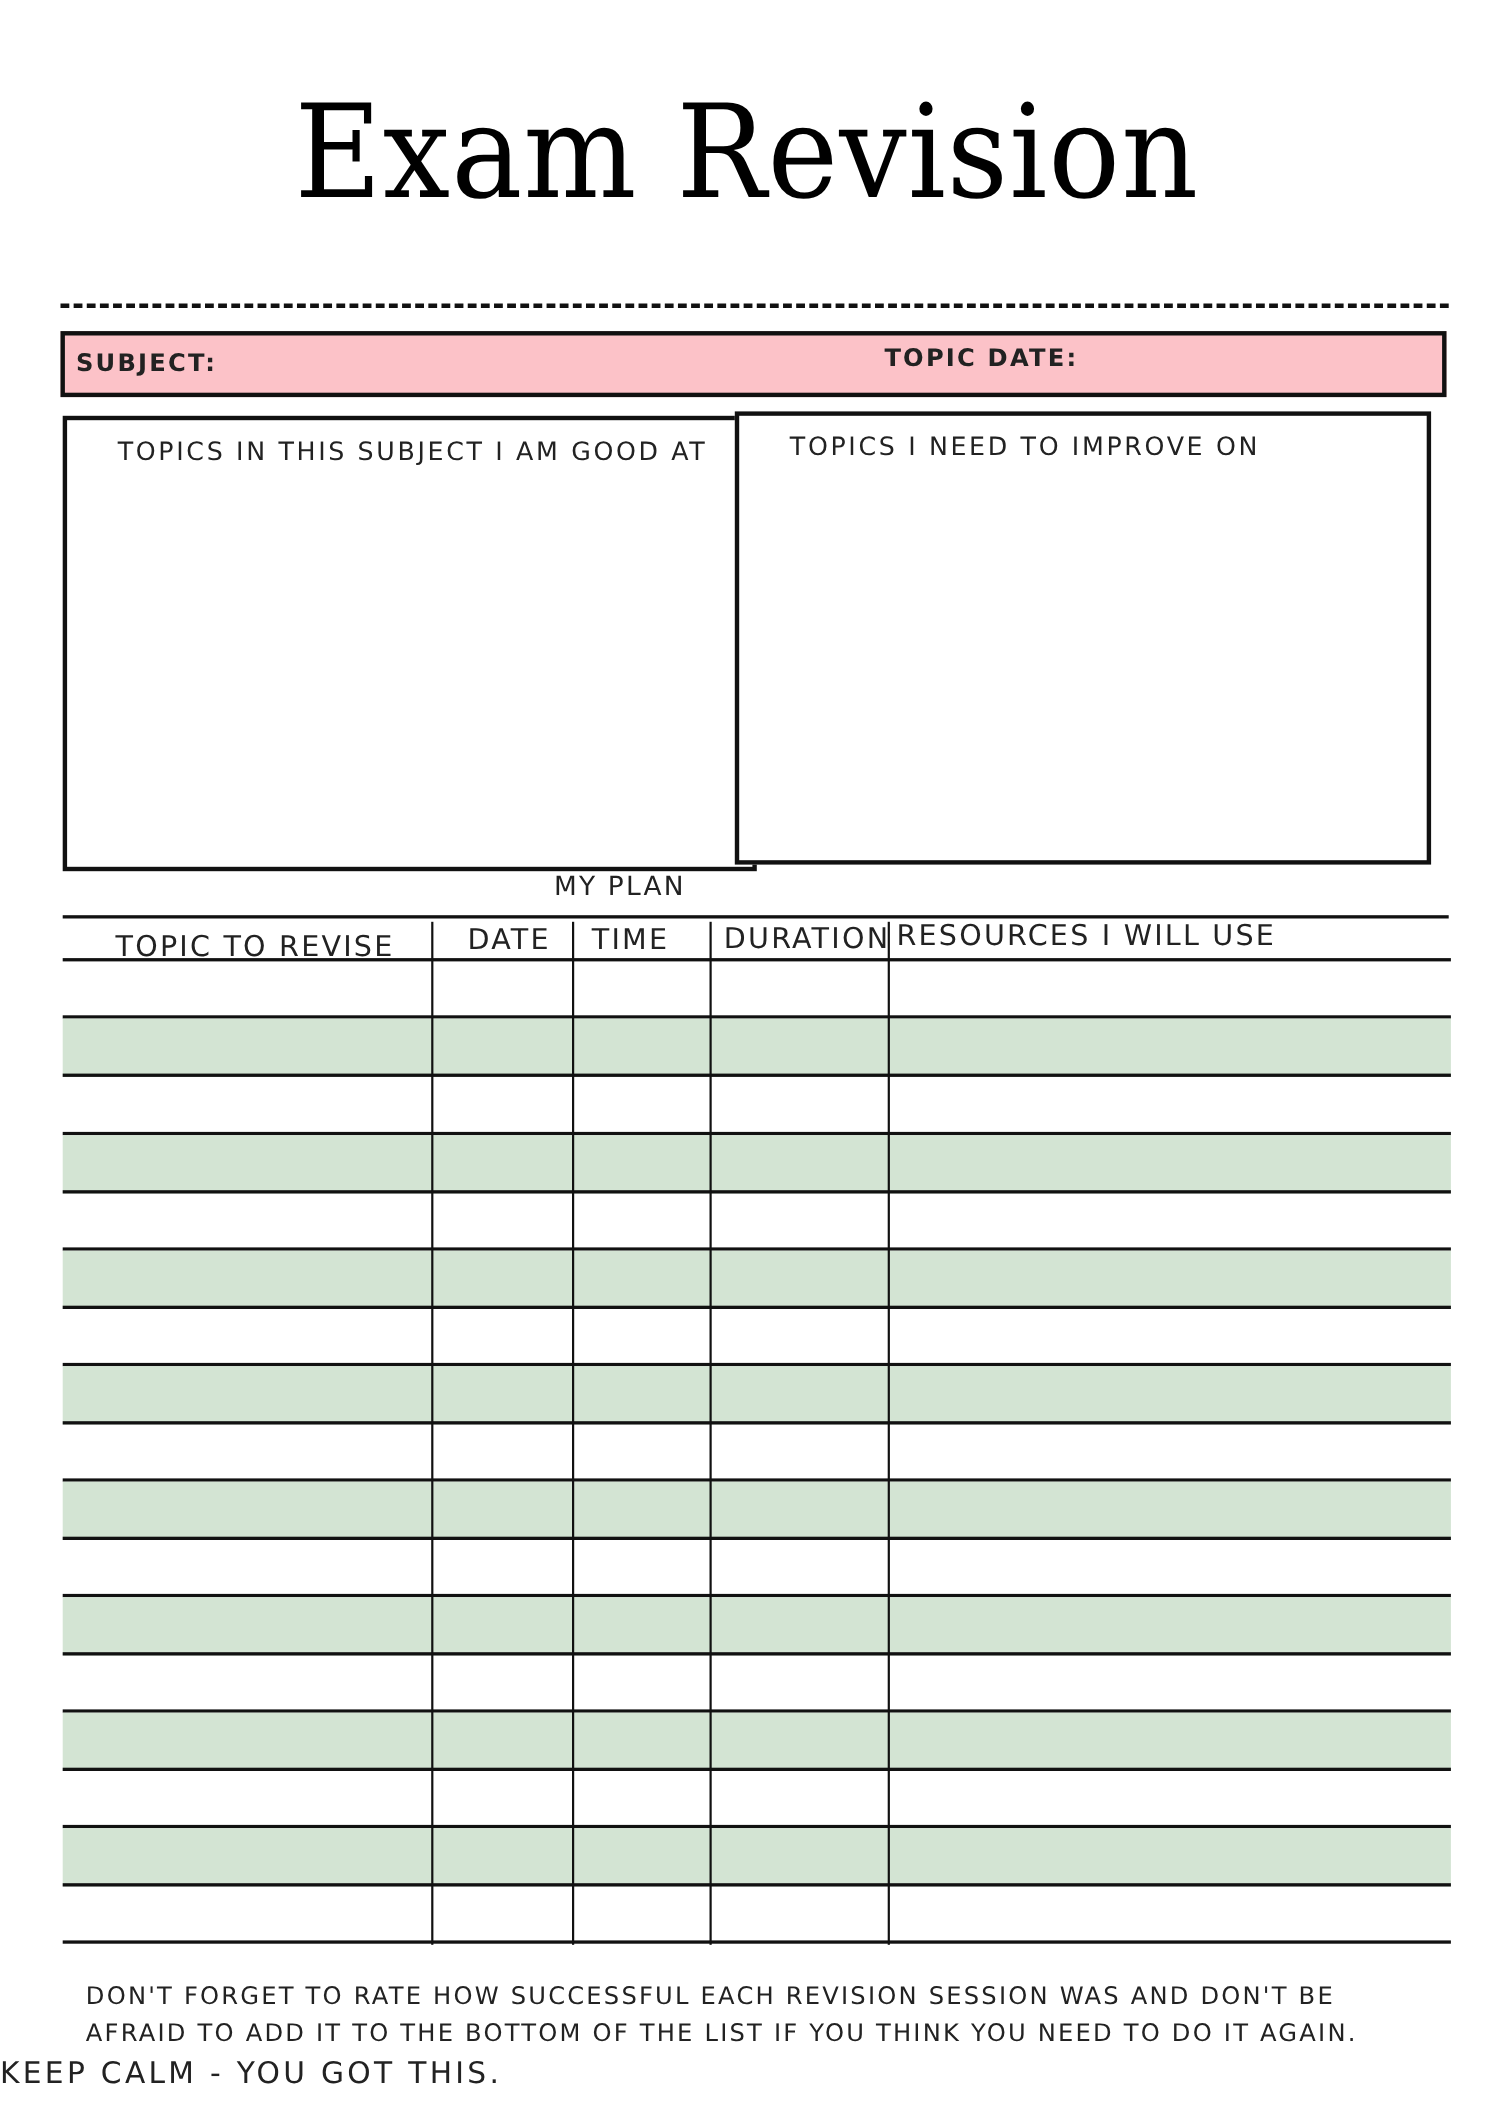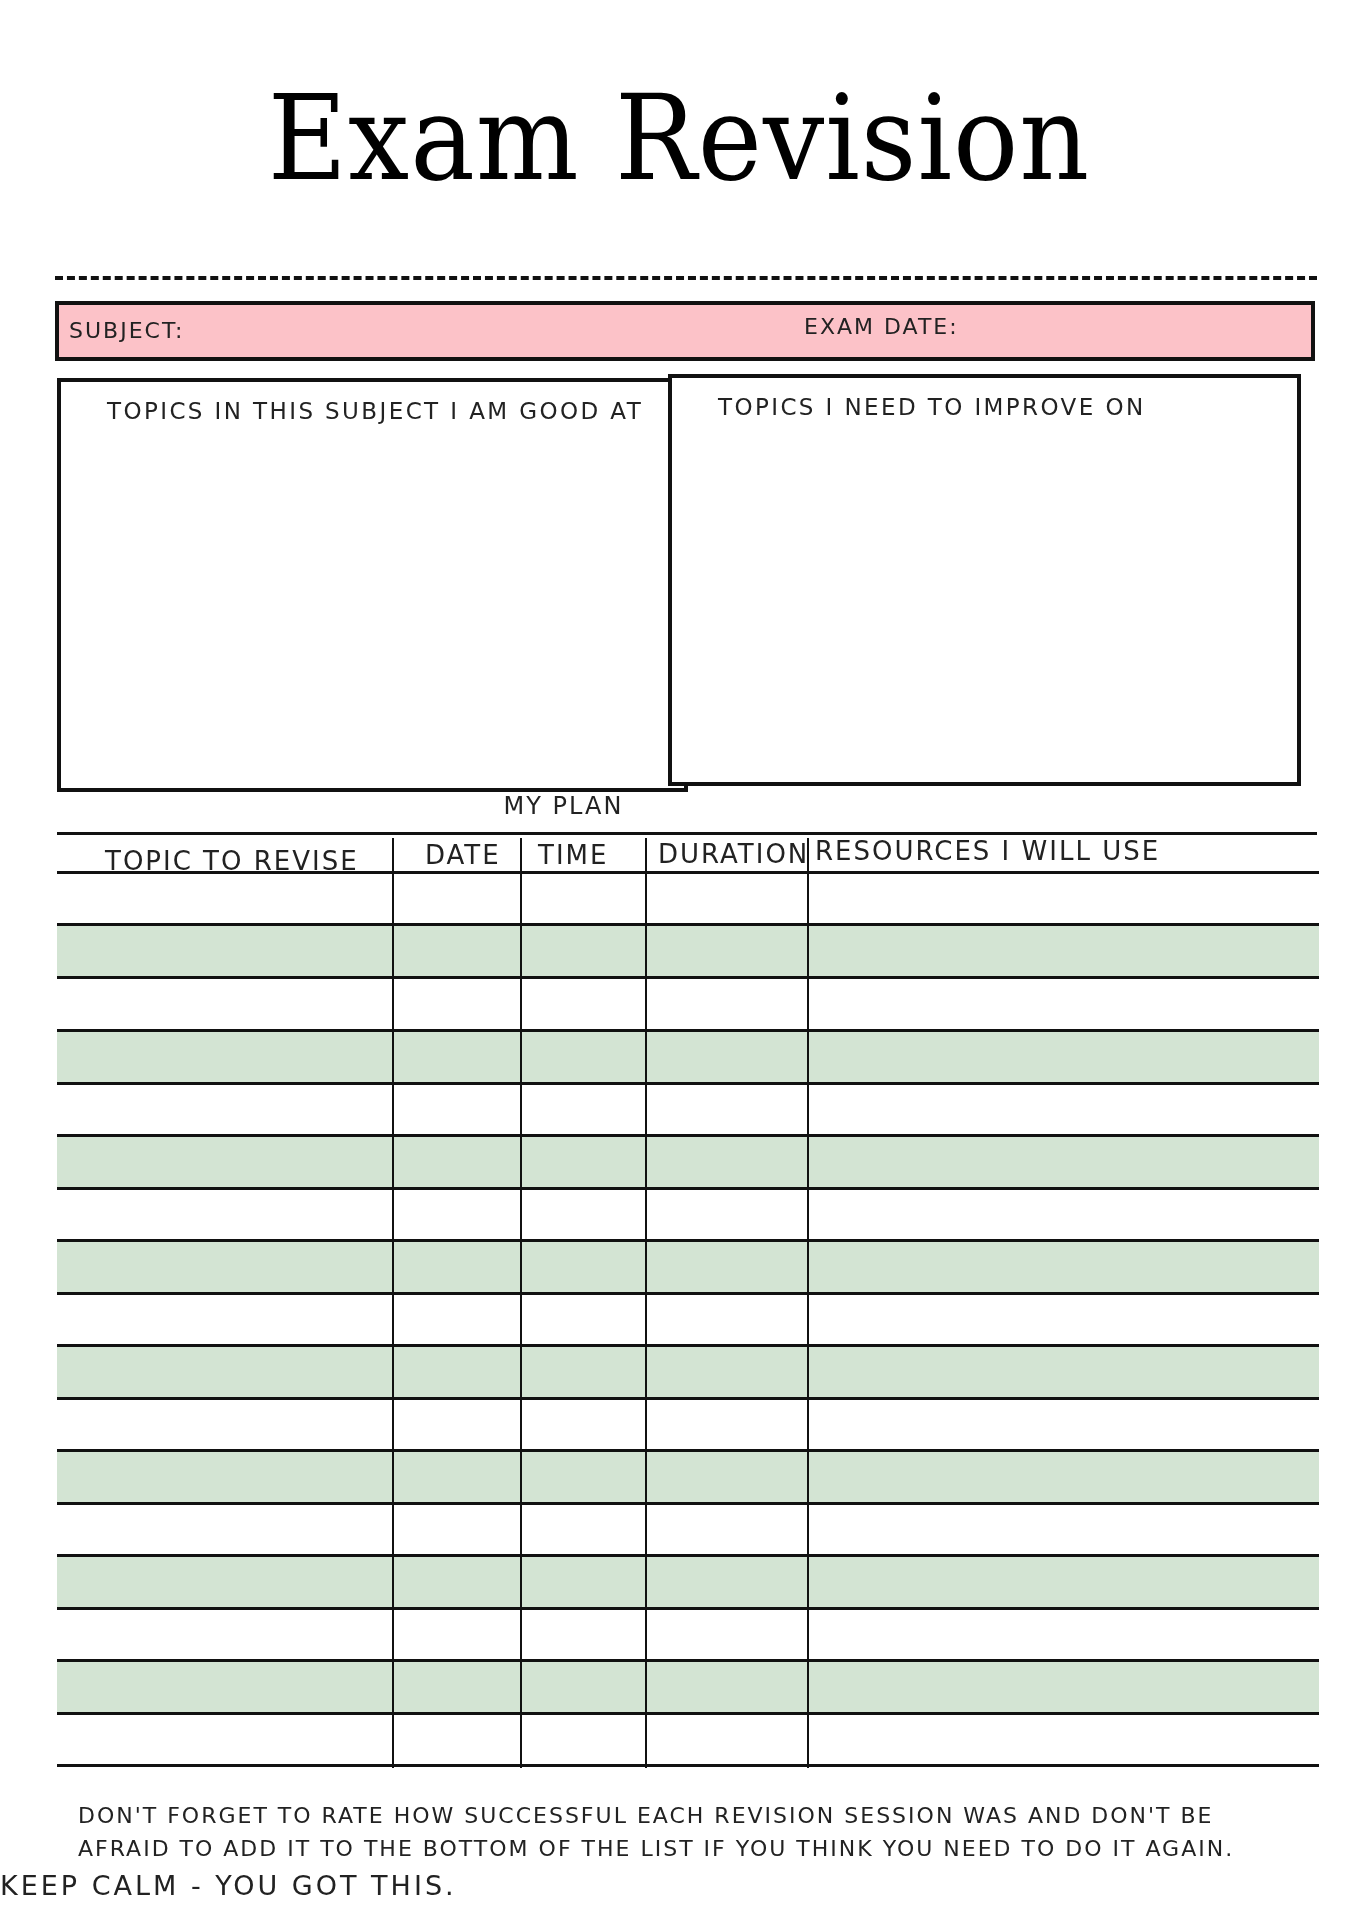--- a/index.html
+++ b/index.html
@@ -1,40 +1,40 @@
 <!DOCTYPE html>
 <html><head>
 <meta charset="utf-8">
 <style>
   html,body{margin:0;padding:0;background:#fff;}
   body{width:1358px;height:1920px;position:relative;overflow:hidden;font-family:"DejaVu Sans","Liberation Sans",sans-serif;color:#1a1a1a;}
   .title{position:absolute;left:0;top:78px;width:1358px;text-align:center;font-family:"DejaVu Serif","Liberation Serif",serif;font-size:118px;line-height:120px;color:#000;transform:scaleX(0.92);letter-spacing:1px;}
   .dash{position:absolute;left:55px;top:276px;width:1262px;height:0;border-top:4px dashed #111;}
-  .pink{position:absolute;left:55px;top:301px;width:1252px;height:52px;background:#fcc2c8;border:4px solid #111;}
+  .pink{position:absolute;left:55px;top:301px;width:1252px;height:52px;background:#fcc2c8;border:4px solid #111;font-weight:bold;}
   .lbl{position:absolute;font-size:22px;letter-spacing:2px;color:#222;}
   .box{position:absolute;border:4px solid #111;background:#fff;}
   .boxlbl{position:absolute;left:10px;top:16px;font-size:23px;letter-spacing:2.4px;color:#222;margin-left:36px;}
   .myplan{position:absolute;left:0;width:1081px;top:792px;text-align:center;font-size:24px;letter-spacing:2px;color:#222;margin-left:23px;}
   .hline{position:absolute;left:0;width:1260px;height:0;border-top:3px solid #111;}
   .hdr{position:absolute;top:842px;font-size:26px;letter-spacing:2px;color:#222;}
   .row{position:absolute;left:57px;width:1262px;border-bottom:3px solid #111;box-sizing:border-box;}
   .row.green{background:#d3e4d3;}
   .vline{position:absolute;width:0;border-left:2px solid #111;top:838px;height:930px;}
   .foot{position:absolute;left:78px;width:1240px;font-size:22px;letter-spacing:2px;line-height:33px;color:#222;}
   .keep{position:absolute;left:0;width:1358px;top:1870px;text-align:left;font-size:27px;letter-spacing:3px;color:#222;}
 </style>
 </head>
 <body>
 
 <div class="title">Exam Revision</div>
 <div class="dash"></div>
 
 <div class="pink">
   <span class="lbl" style="left:10px;top:13px;">SUBJECT:</span>
-  <span class="lbl" style="left:745px;top:9px;">EXAM DATE:</span>
+  <span class="lbl" style="left:745px;top:9px;">TOPIC DATE:</span>
 </div>
 
 <div class="box" style="left:57px;top:378px;width:623px;height:406px;">
   <span class="boxlbl">TOPICS IN THIS SUBJECT I AM GOOD AT</span>
 </div>
 <div class="box" style="left:668px;top:374px;width:625px;height:404px;">
   <span class="boxlbl">TOPICS I NEED TO IMPROVE ON</span>
 </div>
 
 <div class="myplan">MY PLAN</div>

